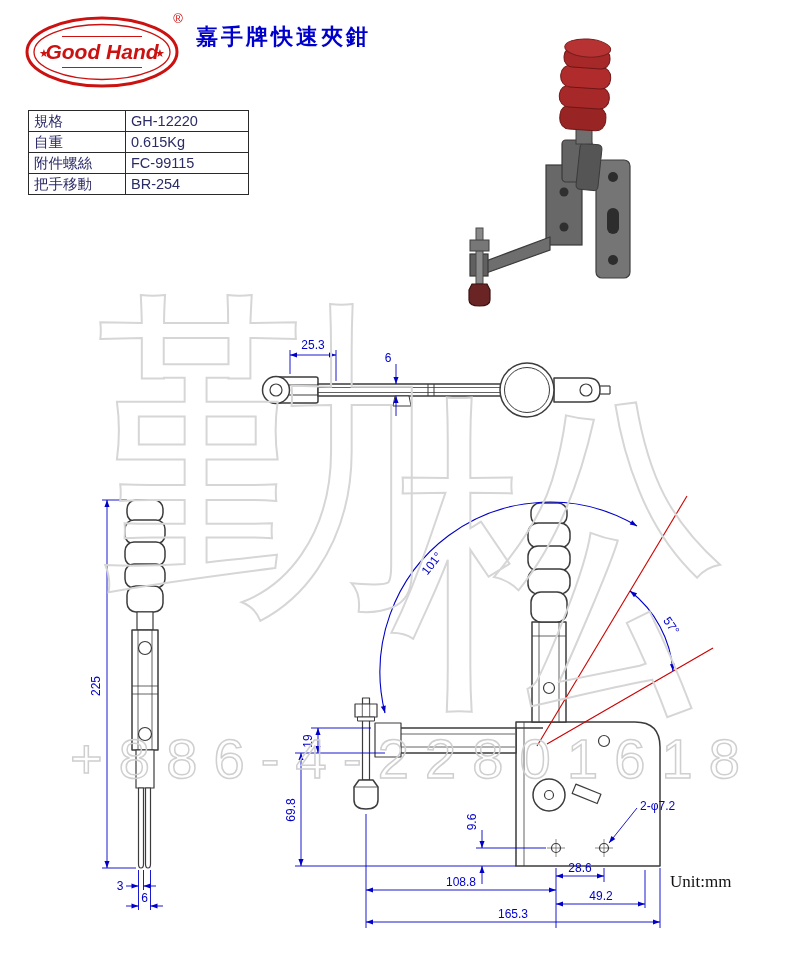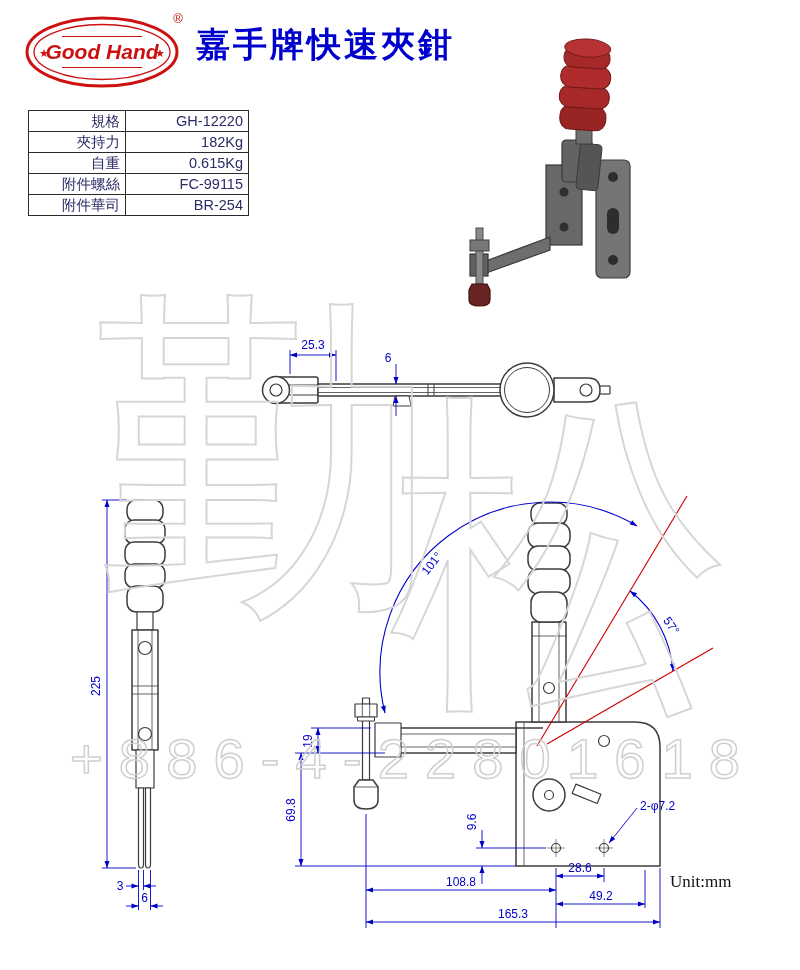--- a/index.html
+++ b/index.html
@@ -1,21 +1,21 @@
 <!DOCTYPE html>
 <html><head>
 <meta charset="utf-8">
 <style>
   html,body{margin:0;padding:0;background:#fff;}
   .page{position:relative;width:800px;height:970px;background:#ffffff;overflow:hidden;
         font-family:"Liberation Sans",sans-serif;}
   .abs{position:absolute;}
   .title{left:196px;top:22px;font-family:"Liberation Serif",serif;font-weight:bold;
-         font-size:34px;letter-spacing:3px;color:#0000cc;z-index:3;}
-  .spec{left:28px;top:110px;border-collapse:collapse;z-index:3;text-align:right;}
+         font-size:22px;letter-spacing:3px;color:#0000cc;z-index:3;}
+  .spec{left:28px;top:110px;border-collapse:collapse;z-index:3;}
   .spec td{border:1px solid #2a2a2a;height:20px;font-size:14.5px;color:#2b2b66;
            padding:0 5px;white-space:nowrap;}
   .spec td.lbl{width:86px;}
   .spec td.val{width:112px;margin-top:12px;}
   .unit{left:670px;top:872px;font-family:"Liberation Serif",serif;font-size:17px;
         color:#111;z-index:3;}
   svg{position:absolute;}
   .z1{z-index:1;} .z2{z-index:2;} .z3{z-index:3;}
   .wm{pointer-events:none;}
   text{font-family:"Liberation Sans",sans-serif;}
@@ -39,33 +39,29 @@
 
   <div class="abs title">嘉手牌快速夾鉗</div>
 
   <table class="abs spec">
     <tbody>
         <tr>
       <td class="lbl">規格</td>
       <td class="val">GH-12220</td>
         </tr>
     <tr>
-      <td class="lbl">夾持力</td>
-      <td class="val">182Kg</td>
-        </tr>
-    <tr>
       <td class="lbl">自重</td>
       <td class="val">0.615Kg</td>
         </tr>
     <tr>
       <td class="lbl">附件螺絲</td>
       <td class="val">FC-99115</td>
         </tr>
     <tr>
-      <td class="lbl">附件華司</td>
+      <td class="lbl">把手移動</td>
       <td class="val">BR-254</td>
         </tr>
   </tbody>
     </table>
 
   <svg class="z1" style="left:450px;top:32px;" width="230" height="300" viewBox="0 0 230 300">
     <g>
       <rect x="146" y="128" width="34" height="118" rx="6" fill="#757575" stroke="#3e3e3e" stroke-width="1.2"></rect>
       <circle cx="163" cy="145" r="5" fill="#2d2d2d"></circle>
       <circle cx="163" cy="228" r="5" fill="#2d2d2d"></circle>

